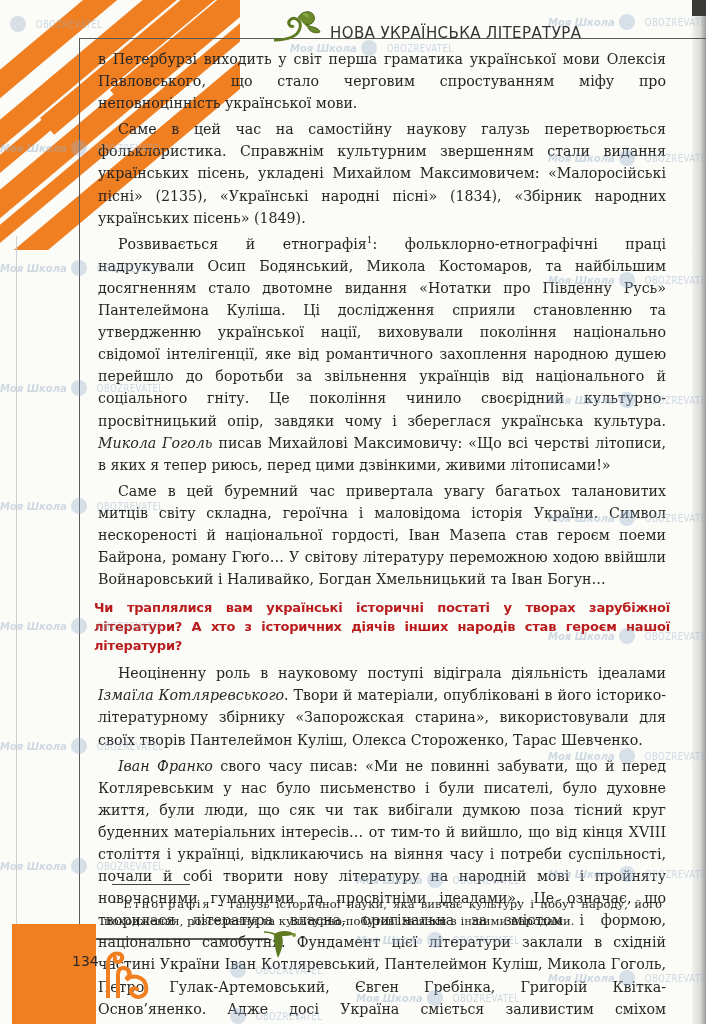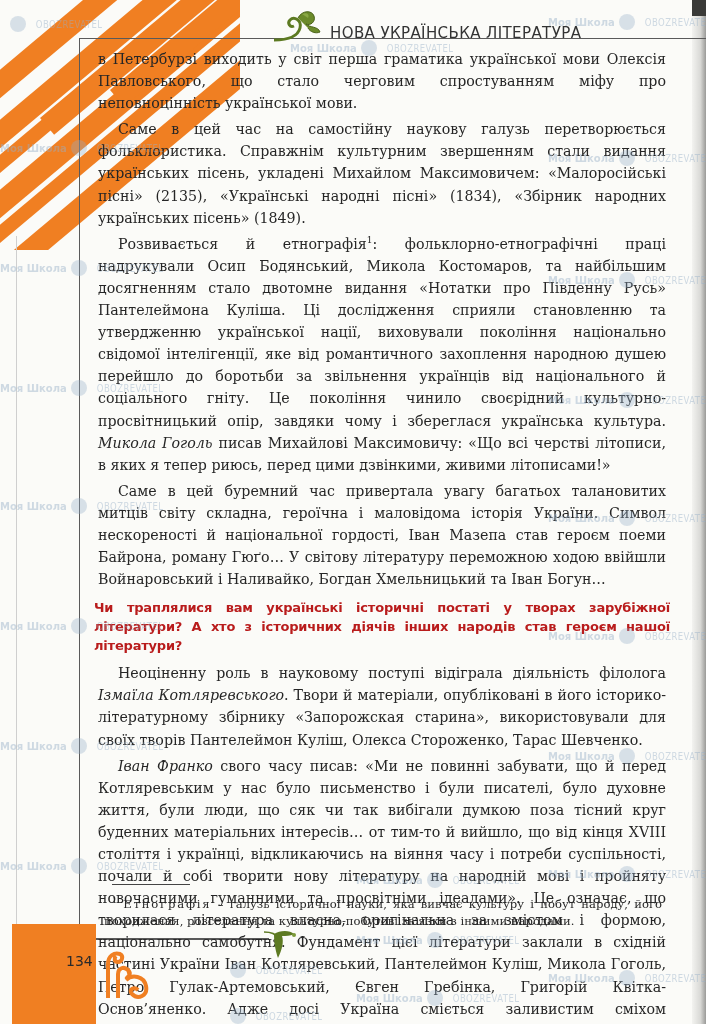--- a/index.html
+++ b/index.html
@@ -138,21 +138,21 @@
 
     
     .pagenum-block {
       position: absolute;
       left: 12px; top: 924px;
       width: 84px; height: 106px;
       background: #f07f22;
     }
     .pagenum {
       position: absolute;
-      left: 66px; top: 953px;
+      left: 72px; top: 953px;
       font-family: "DejaVu Sans", "Liberation Sans", sans-serif;
       font-size: 14px;
       color: #2a2a2a;
     }
     .pagenum-ornament {
       position: absolute;
       left: 104px; top: 950px;
       width: 48px; height: 50px;
     }
 
@@ -162,21 +162,21 @@
       font-family: "DejaVu Sans", "Liberation Sans", sans-serif;
       font-size: 10px;
       color: rgba(150, 175, 200, 0.45);
       white-space: nowrap;
       pointer-events: none;
       display: flex;
       align-items: center;
       gap: 4px;
       justify-content: center;
     }
-    .wm .brand { font-weight: bold; }
+    .wm .brand { font-style: italic; font-weight: bold; }
     .wm .circle {
       width: 16px; height: 16px;
       border-radius: 50%;
       background: rgba(150, 175, 200, 0.35);
       display: inline-block;
     }
     .wm .obz { letter-spacing: 0.5px; transform: scaleX(0.85); display: inline-block; }
   </style>
 </head>
 <body>
@@ -206,21 +206,21 @@
   <path d="M30 6 C34 4 38 6 36 10" fill="#8aa845"></path>
 </svg>
 <div class="running-head">НОВА УКРАЇНСЬКА ЛІТЕРАТУРА</div>
 
 <div class="content">
   <p class="no-indent">в Петербурзі виходить у світ перша граматика української мови Олексія Павловського, що стало черговим спростуванням міфу про неповноцінність української мови.</p>
   <p>Саме в цей час на самостійну наукову галузь перетворюється фольклористика. Справжнім культурним звершенням стали видання українських пісень, укладені Михайлом Максимовичем: «Малоросійські пісні» (2135), «Українські народні пісні» (1834), «Збірник народних українських пісень» (1849).</p>
   <p><span>Розвивається й етнографія</span><sup>1</sup><span>: фольклорно-етнографічні праці надрукували Осип Бодянський, Микола Костомаров, та найбільшим досягненням стало двотомне видання «Нотатки про Південну Русь» Пантелеймона Куліша. Ці дослідження сприяли становленню та утвердженню української нації, виховували покоління національно свідомої інтелігенції, яке від романтичного захоплення народною душею перейшло до боротьби за звільнення українців від національного й соціального гніту. Це покоління чинило своєрідний культурно-просвітницький опір, завдяки чому і збереглася українська культура. </span><em>Микола Гоголь</em><span> писав Михайлові Максимовичу: «Що всі черстві літописи, в яких я тепер риюсь, перед цими дзвінкими, живими літописами!»</span></p>
   <p>Саме в цей буремний час привертала увагу багатьох талановитих митців світу складна, героїчна і маловідома історія України. Символ нескореності й національної гордості, Іван Мазепа став героєм поеми Байрона, роману Гюґо… У світову літературу переможною ходою ввійшли Войнаровський і Наливайко, Богдан Хмельницький та Іван Богун…</p>
   <p class="question">Чи траплялися вам українські історичні постаті у творах зарубіжної літератури? А хто з історичних діячів інших народів став героєм нашої літератури?</p>
-  <p><span>Неоціненну роль в науковому поступі відіграла діяльність філолога </span><em>Ізмаїла Котляревського</em><span>. Твори й матеріали, опубліковані в його історико-літературному збірнику «Запорожская старина», використовували для своїх творів Пантелеймон Куліш, Олекса Стороженко, Тарас Шевченко.</span></p>
+  <p><span>Неоціненну роль в науковому поступі відіграла діяльність ідеалами </span><em>Ізмаїла Котляревського</em><span>. Твори й матеріали, опубліковані в його історико-літературному збірнику «Запорожская старина», використовували для своїх творів Пантелеймон Куліш, Олекса Стороженко, Тарас Шевченко.</span></p>
   <p><em>Іван Франко</em><span> свого часу писав: «Ми не повинні забувати, що й перед Котляревським у нас було письменство і були писателі, було духовне життя, були люди, що сяк чи так вибігали думкою поза тісний круг буденних матеріальних інтересів… от тим-то й вийшло, що від кінця XVIII століття і українці, відкликаючись на віяння часу і потреби суспільності, почали й собі творити нову літературу на народній мові і пройняту новочасними гуманними та просвітніми ідеалами». Це означає, що творилася література власна, оригінальна за змістом і формою, національно самобутня. Фундамент цієї літератури заклали в східній частині України Іван Котляревський, Пантелеймон Куліш, Микола Гоголь, Петро Гулак-Артемовський, Євген Гребінка, Григорій Квітка-Основ’яненко. Адже досі Україна сміється заливистим сміхом Котляревського, кепкує з Пістряка й Забрьохи Квітки-Основ’яненка, напружено стежить за змаганням гетьманів у Кулішевій «Чорній раді», а Різдвяні свята не проходять без «Ночі перед Різдвом» Миколи Гоголя…</span></p>
 </div>
 
 <div class="footnote-rule"></div>
 <div class="footnote"><sup>1</sup> <span class="term">Етнографія</span><span> – галузь історичної науки, яка вивчає культуру і побут народу, його походження, розселення та культурно-побутові зв’язки з іншими народами.</span></div>
 
 <svg class="bottom-flourish" viewBox="0 0 36 34">
   <path d="M2 4 C10 4 14 6 16 10" fill="none" stroke="#5d7a22" stroke-width="1.5"></path>
   <path d="M12 6 C18 2 28 2 32 6 C28 8 24 8 20 8 C22 14 20 22 16 30 C14 24 12 16 12 6 Z" fill="#5d7a22"></path>
   <circle cx="32" cy="7" r="2" fill="#7b9a38"></circle>

